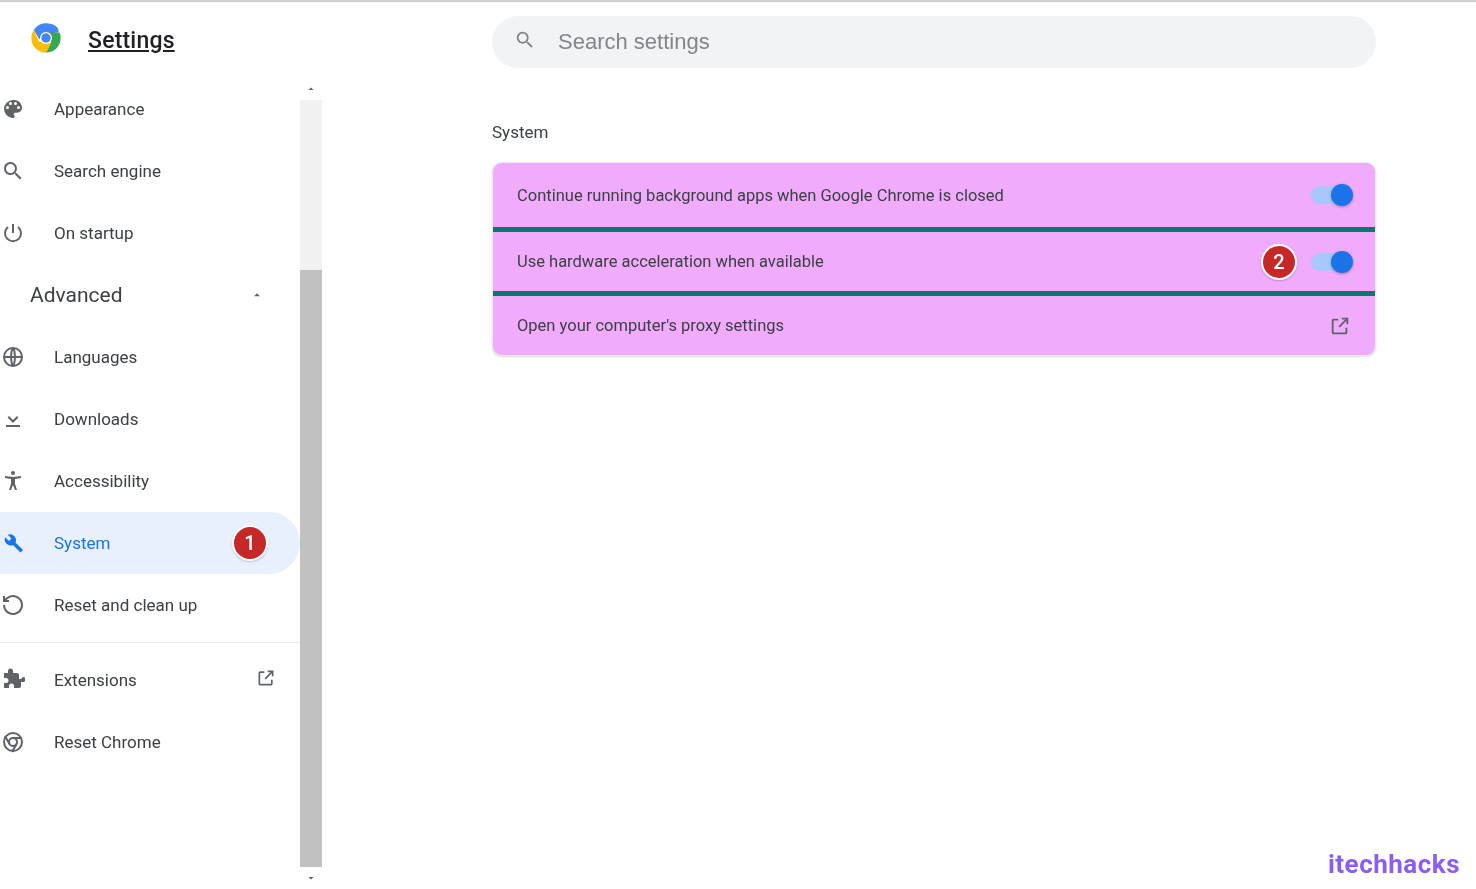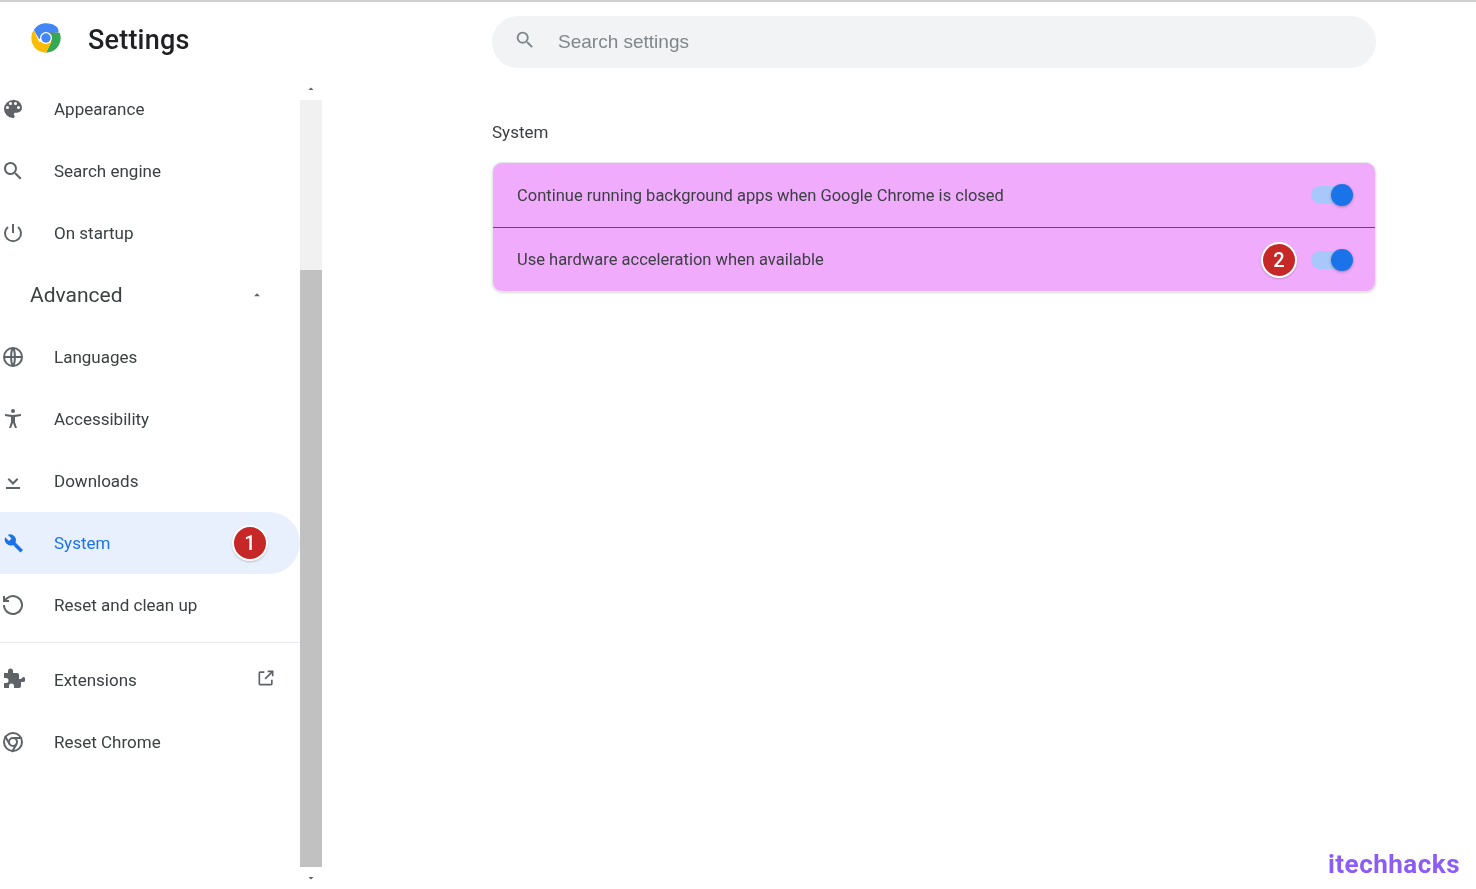--- a/index.html
+++ b/index.html
@@ -4,21 +4,21 @@
 <style>
   * { box-sizing: border-box; margin: 0; padding: 0; }
   html, body { width: 1476px; height: 889px; overflow: hidden; font-family: "Segoe UI", Roboto, Arial, sans-serif; background: #fff; color: #202124; }
   body { border-top: 2px solid #d0d0d0; }
 
   .app { display: flex; height: 100%; }
 
   
   .sidebar { width: 322px; flex: 0 0 322px; position: relative; border-right: none; }
   .sidebar-header { display: flex; align-items: center; height: 76px; padding-left: 30px; gap: 26px; }
-  .sidebar-header .title { font-size: 27px; font-weight: 500; letter-spacing: 0.2px; }
+  .sidebar-header .title { font-size: 23px; font-weight: 500; letter-spacing: 0.2px; text-decoration: underline; }
   .chrome-logo { width: 32px; height: 32px; }
 
   .nav-scroll { position: relative; height: calc(100% - 76px); overflow: hidden; }
   .nav-list { width: 300px; }
 
   .nav-item { display:flex; align-items:center; height: 62px; gap: 28px; cursor: pointer; font-size: 17px; color: #3c4043; position: relative; }
   .nav-item .icon { width: 26px; height: 26px; color:#5f6368; display:flex; align-items:center; justify-content:center; flex:0 0 26px; }
   .nav-item.selected { background: #e8f0fe; color:#1a73e8; border-radius: 0 40px 40px 0; }
   .nav-item.selected .icon { color:#1a73e8; }
   .nav-item .ext-icon { margin-left:auto; margin-right: 24px; color:#5f6368; }
@@ -32,28 +32,28 @@
   .scrollbar .arrow { position:absolute; left:0; width:22px; height:22px; display:flex; align-items:center; justify-content:center; color:#606060; }
   .scrollbar .arrow.up { top:0; }
   .scrollbar .arrow.down { bottom:0; }
   .scrollbar .track { position:absolute; top:22px; bottom:22px; left:0; right:0; background:#f1f1f1; }
   .scrollbar .thumb { position:absolute; left:0; right:0; background:#c1c1c1; top:170px; bottom:0; }
 
   
   .main { flex:1; padding: 14px 88px 0 170px; position:relative; }
   .search-wrap { background:#f1f3f4; height:52px; border-radius:52px; display:flex; align-items:center; padding:0 6px 0 22px; gap:22px; width: 884px; }
   .search-wrap .s-icon { color:#80868b; }
-  .search-wrap input { border:none; background:transparent; outline:none; font-size:19px; color:#701a75; flex:1; }
+  .search-wrap input { border:none; background:transparent; outline:none; font-size:22px; color:#701a75; flex:1; }
   .search-wrap input::placeholder { color:#80868b; }
 
   .section-title { font-size: 17px; color:#3c4043; margin: 54px 0 20px 0; }
 
   .card { width: 884px; border:1px solid #e8eaed; border-radius:10px; box-shadow: 0 1px 2px rgba(60,64,67,.12), 0 1px 3px rgba(60,64,67,.08); background:#f0abfc; }
   .row { display:flex; align-items:center; padding: 0 24px; height:64px; font-size:16.5px; color:#3c4043; position:relative; }
-  .row + .row { border-top:1px solid #0f766e; }
+  .row + .row { border-top:5px solid #0f766e; }
   .row .label { flex:1; }
   .row .right { display:flex; align-items:center; gap:14px; }
 
   .toggle { width:40px; height:18px; border-radius:18px; position:relative; cursor:pointer; }
   .toggle.on { background:#a8c7fa; }
   .toggle .knob { position:absolute; width:22px; height:22px; background:#1a73e8; border-radius:50%; top:-2px; right:-2px; box-shadow:0 1px 3px rgba(0,0,0,.3); }
 
   .link-out-icon { color:#5f6368; }
 
   
@@ -128,34 +128,34 @@
                 <circle cx="12" cy="12" r="9"></circle>
                 <path d="M3 12h18M12 3c2.5 3 2.5 15 0 18M12 3c-2.5 3-2.5 15 0 18"></path>
               </svg>
           </span>
           <span>Languages</span>
         </div>
 
         <div class="nav-item">
           <span class="icon">
             <svg width="24" height="24" viewBox="0 0 24 24" fill="currentColor">
+                <path d="M5 20h14v-2H5v2zm7-16v9l-4-4-1.4 1.4L12 16l5.4-5.6L16 9l-4 4V4h0z"></path>
+              </svg>
+          </span>
+          <span>Downloads</span>
+        </div>
+
+        <div class="nav-item">
+          <span class="icon">
+            <svg width="24" height="24" viewBox="0 0 24 24" fill="currentColor">
                 <circle cx="12" cy="4" r="2"></circle>
                 <path d="M20 9l-6 1v5l2 6h-2l-2-5-2 5H8l2-6v-5L4 9V7l8 1 8-1v2z"></path>
               </svg>
           </span>
           <span>Accessibility</span>
-        </div>
-
-        <div class="nav-item">
-          <span class="icon">
-            <svg width="24" height="24" viewBox="0 0 24 24" fill="currentColor">
-                <path d="M5 20h14v-2H5v2zm7-16v9l-4-4-1.4 1.4L12 16l5.4-5.6L16 9l-4 4V4h0z"></path>
-              </svg>
-          </span>
-          <span>Downloads</span>
         </div>
 
         <div class="nav-item selected">
           <span class="icon">
             <svg width="24" height="24" viewBox="0 0 24 24" fill="currentColor">
                 <path d="M22 19l-7.5-7.5a6 6 0 0 0-7.8-7.8l3.8 3.8-2.5 2.5L4.2 6.2a6 6 0 0 0 7.8 7.8L19.5 21.5 22 19z"></path>
               </svg>
           </span>
           <span>System</span>
           <span class="badge" style="right:32px; top:13px;">1</span>
@@ -243,17 +243,27 @@
       </div>
       <div class="row">
         <span class="label">Use hardware acceleration when available</span>
         <span class="right">
           <span class="badge" style="position:static;">2</span>
           <span class="toggle on">
               <span class="knob"></span>
             </span>
         </span>
       </div>
+      <div class="row">
+        <span class="label">Open your computer's proxy settings</span>
+        <span class="right link-out-icon">
+          <svg width="22" height="22" viewBox="0 0 24 24" fill="none" stroke="currentColor" stroke-width="2">
+              <path d="M14 4h6v6"></path>
+              <path d="M20 4l-9 9"></path>
+              <path d="M19 14v5a1 1 0 0 1-1 1H5a1 1 0 0 1-1-1V6a1 1 0 0 1 1-1h5"></path>
+            </svg>
+        </span>
+      </div>
     </div>
 
     <div class="watermark">itechhacks</div>
   </main>
 </div>
 
 </body></html>

